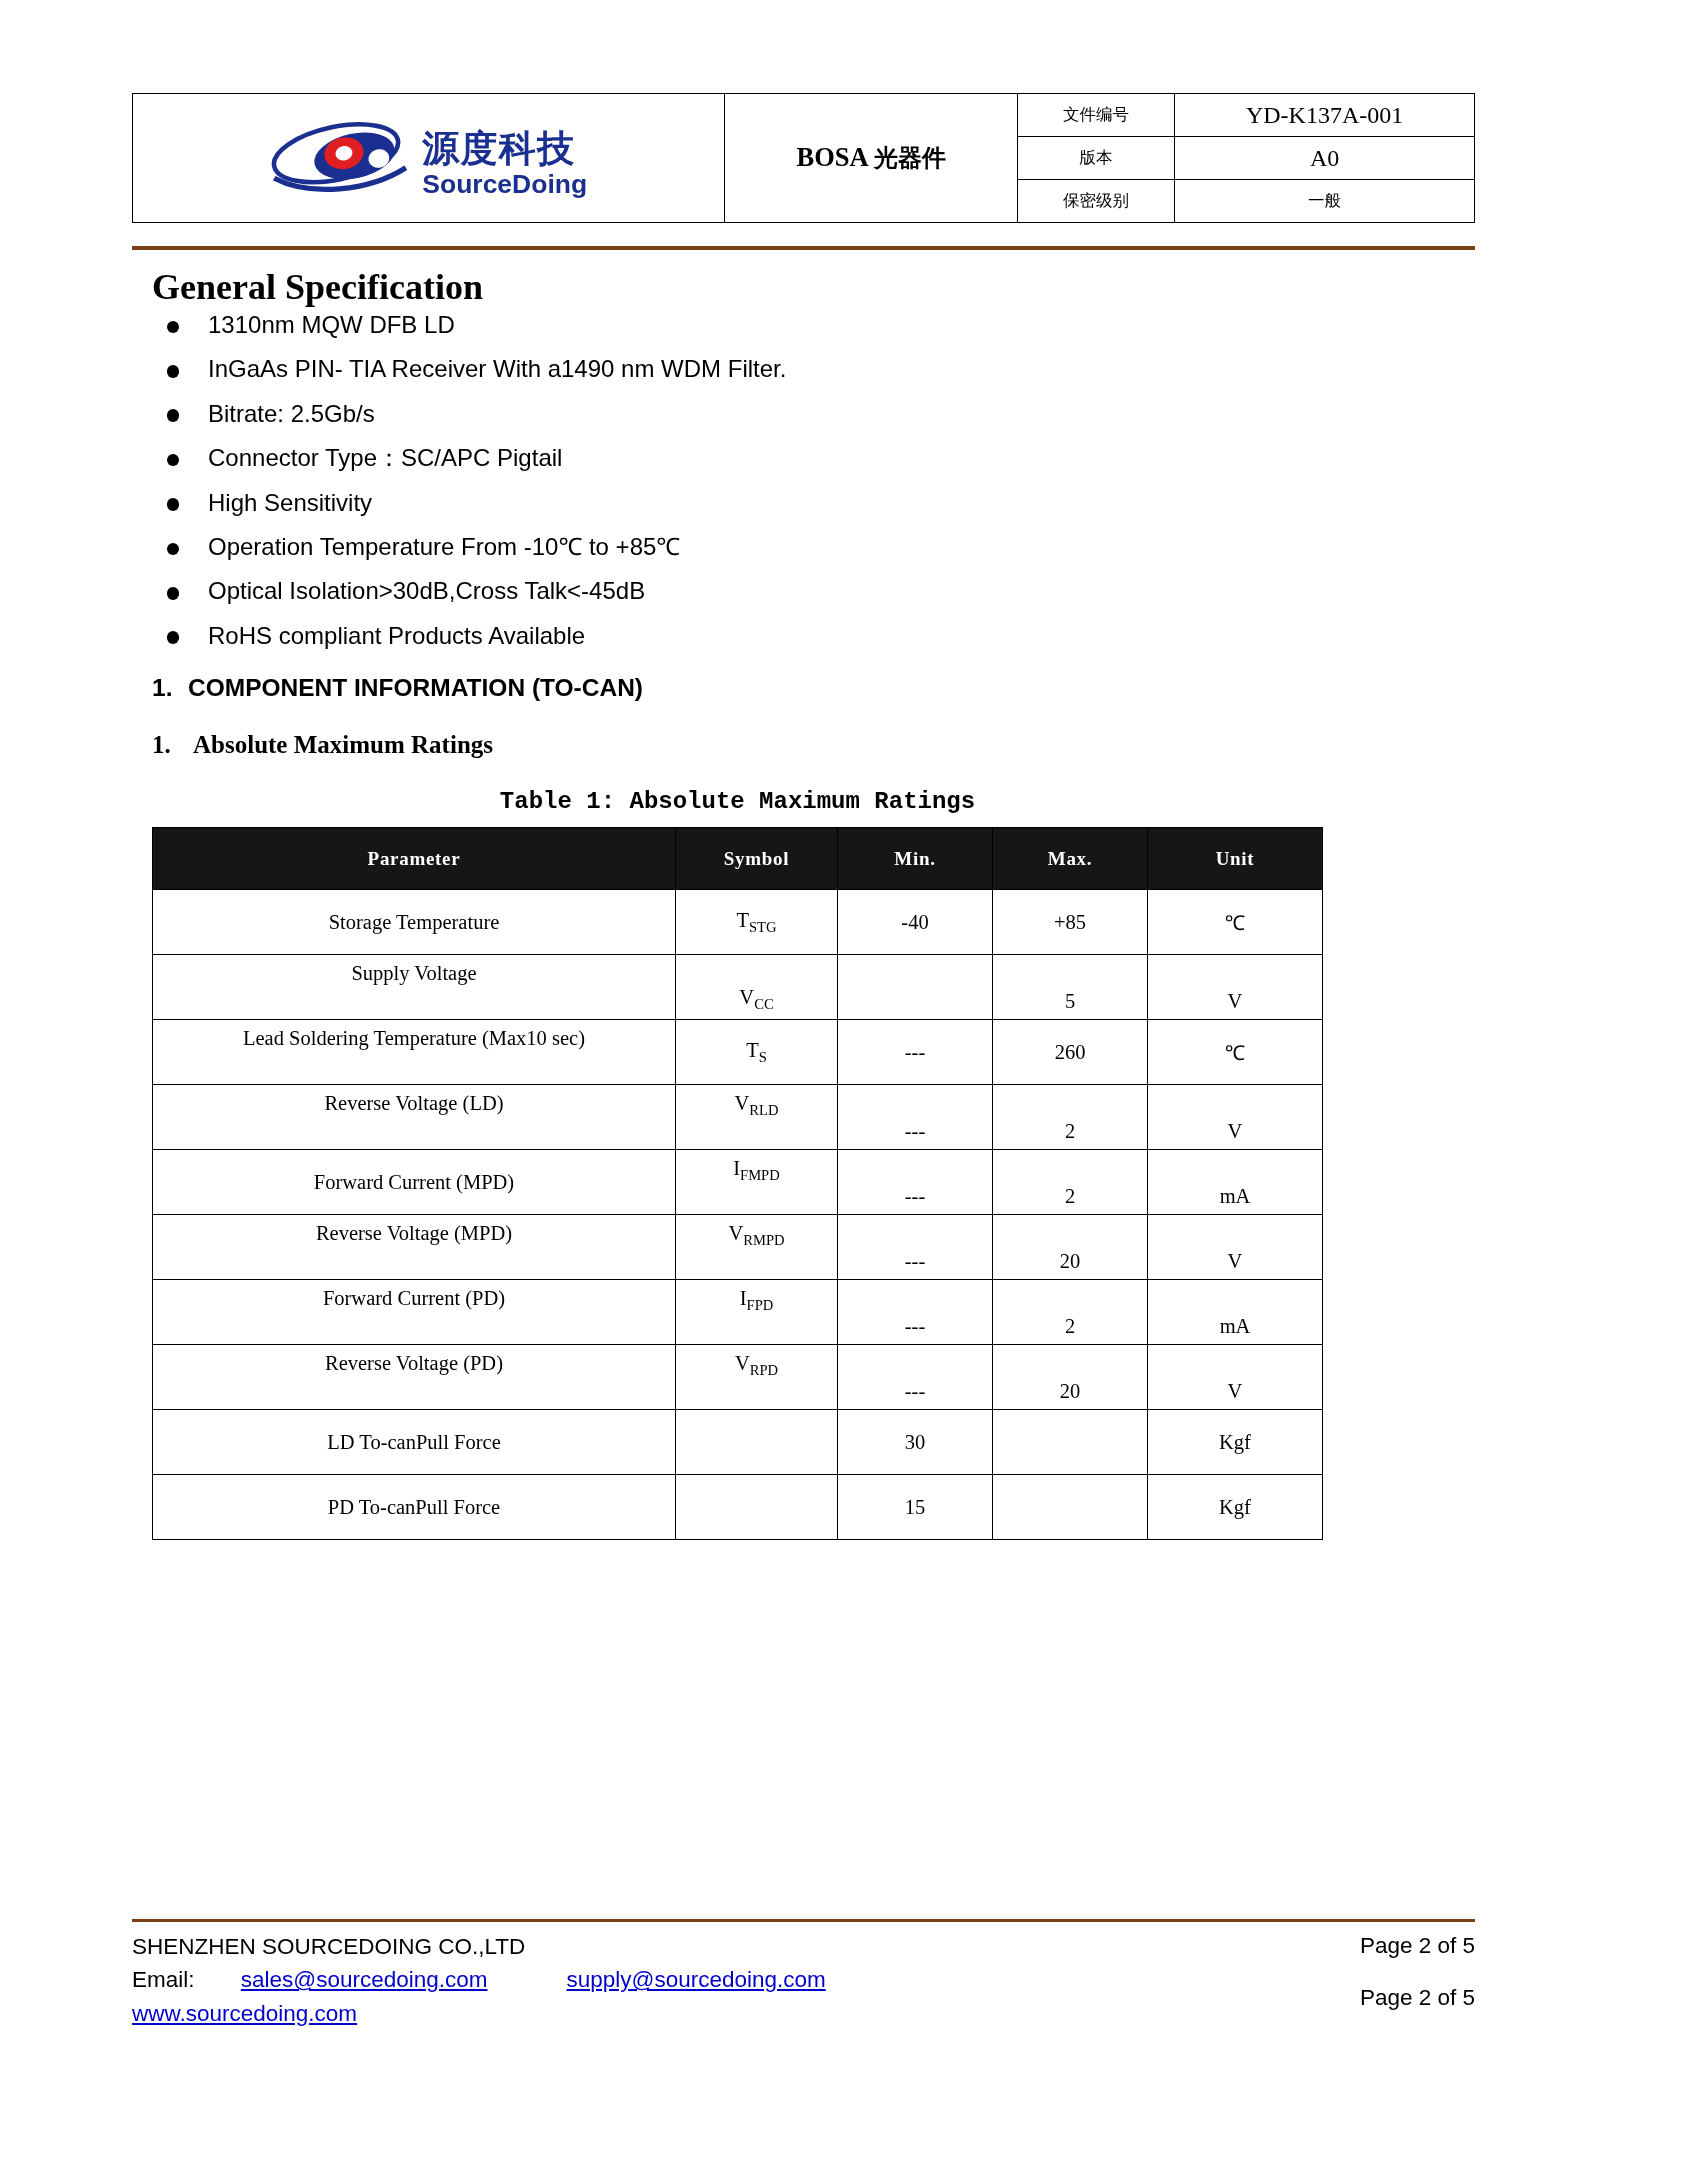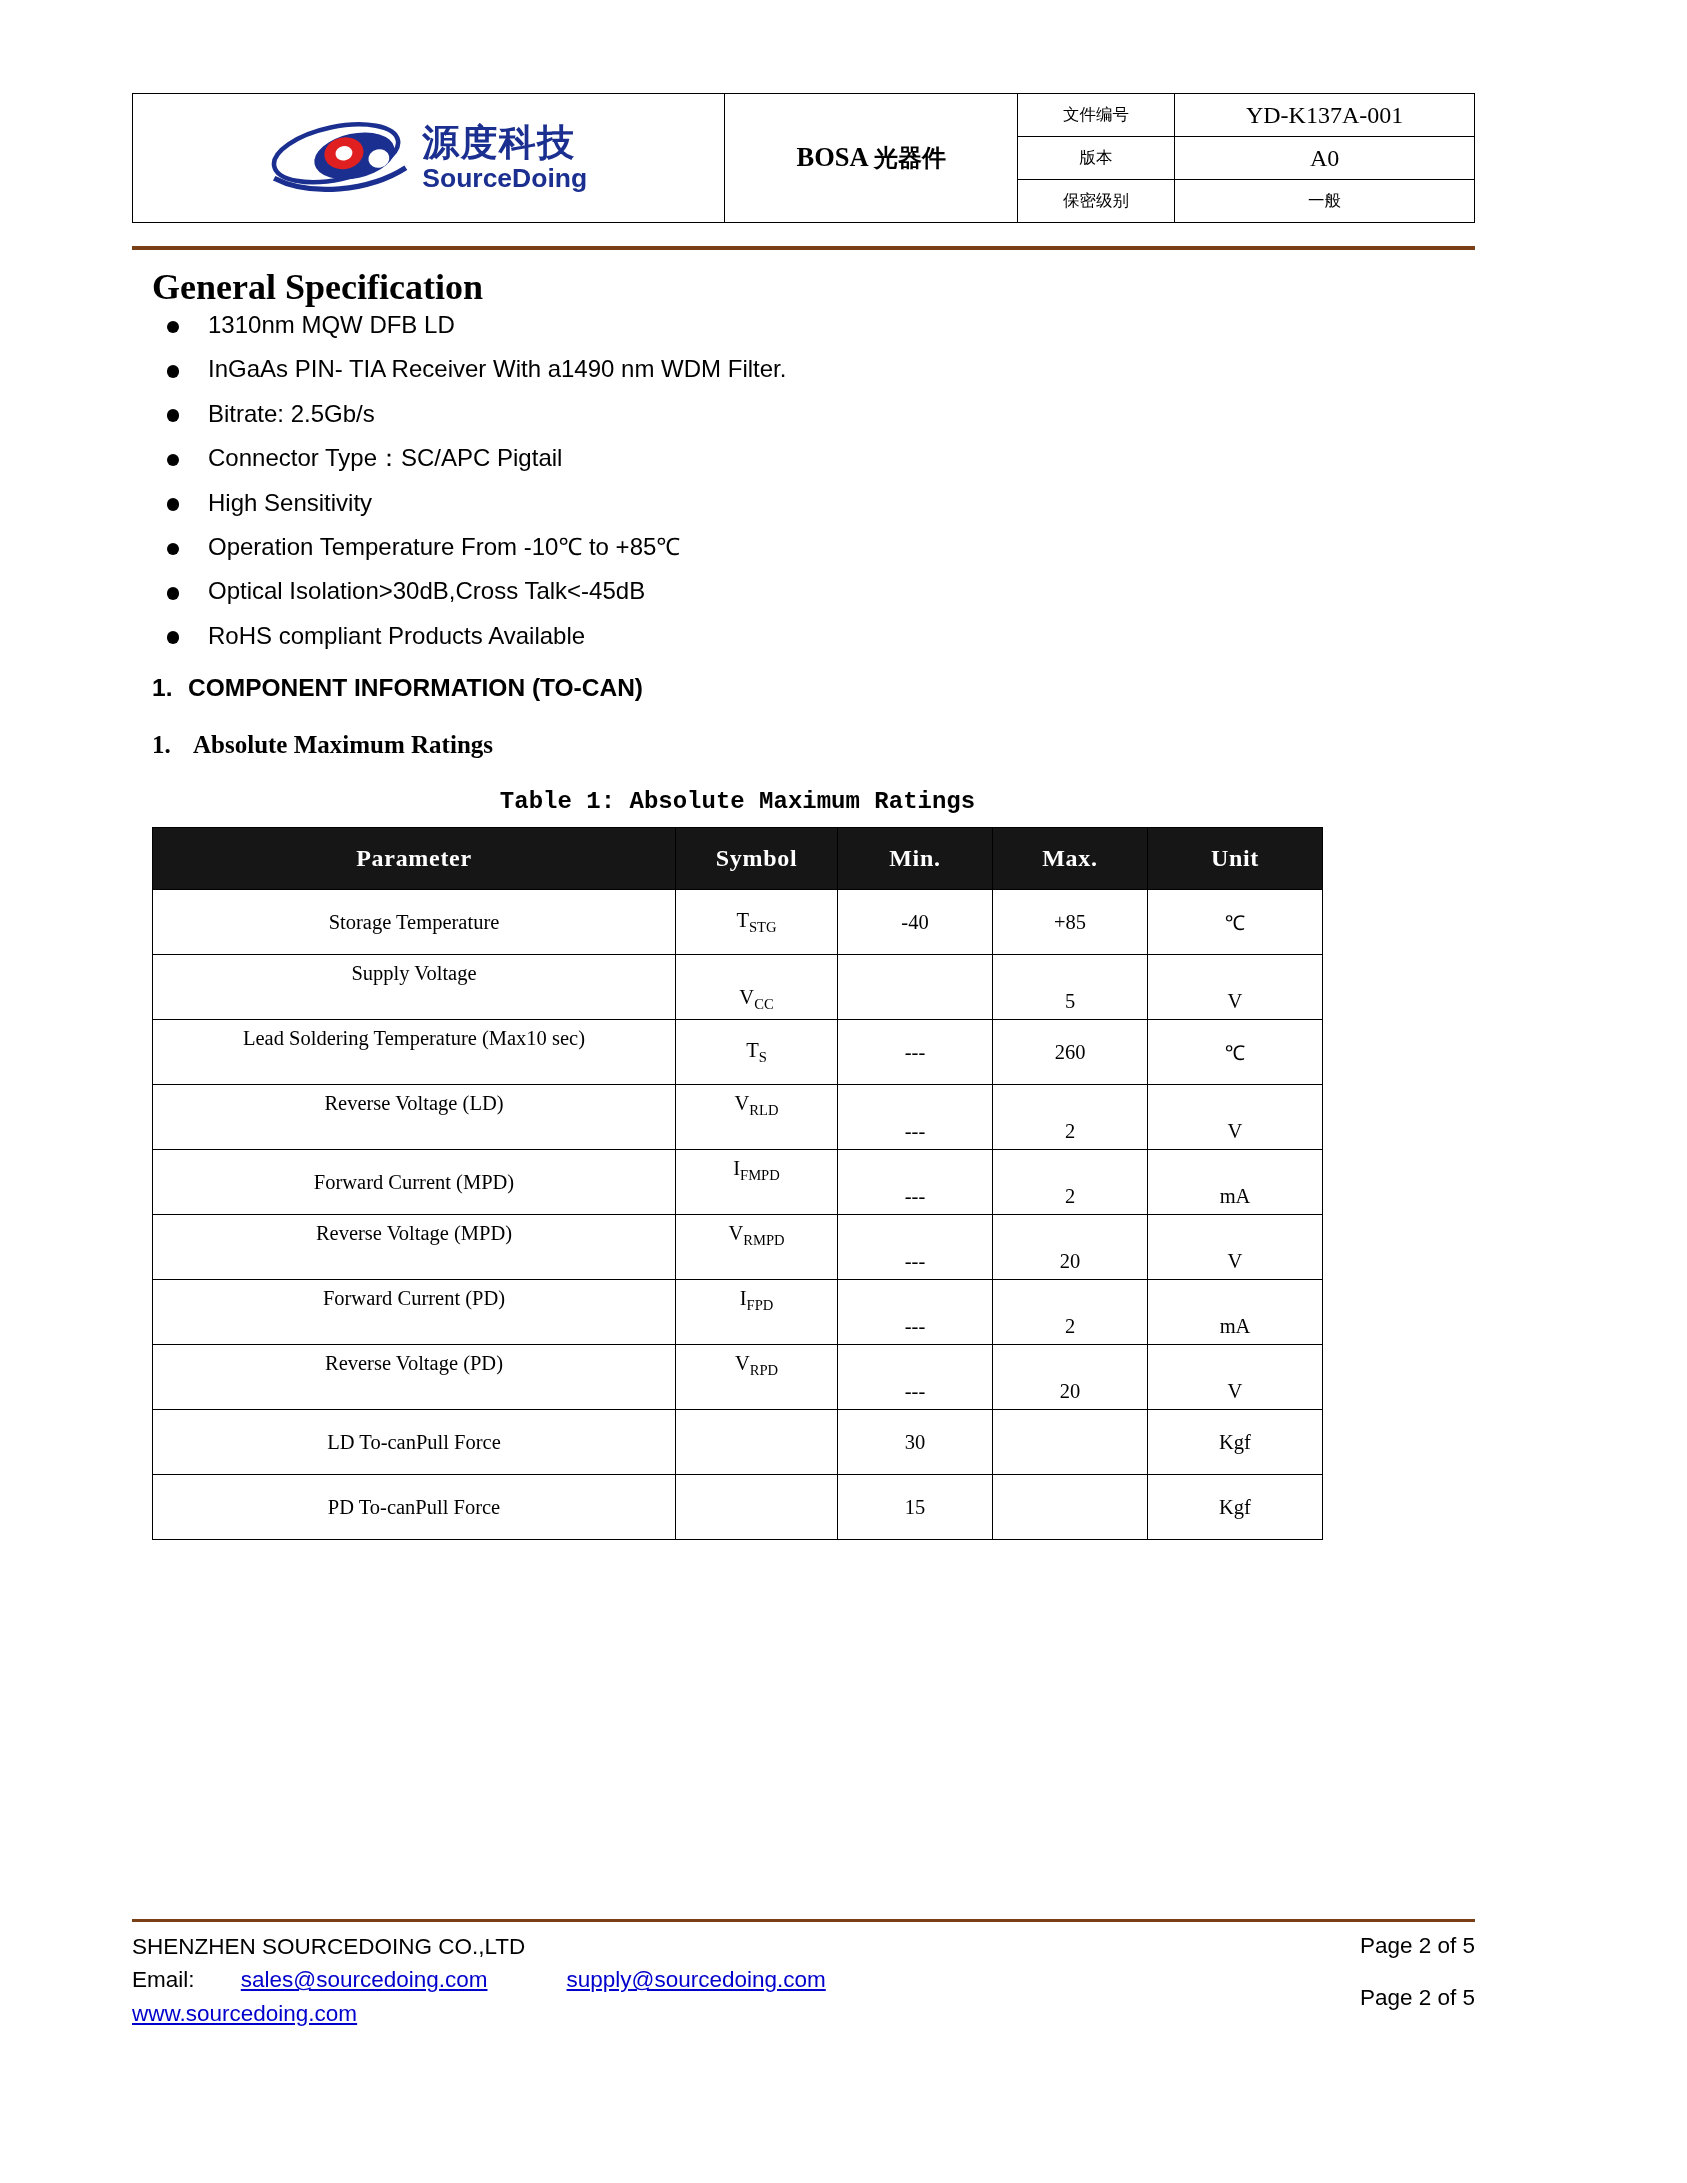--- a/index.html
+++ b/index.html
@@ -59,21 +59,21 @@
     text-align: center;
     font-size: 24px;
     font-family: "Liberation Serif", serif;
     height: 42px;
   }
   .hdr-val.cn { font-family: "DejaVu Sans", sans-serif; font-size: 16.5px; }
 
   
   .logo-wrap {
     display: flex;
-    align-items: center;
+    align-items: flex-end;
     justify-content: center;
     gap: 10px;
   }
   .logo-mark {
     position: relative;
     width: 142px;
     height: 79px;
   }
   .logo-text {
     display: flex;
@@ -176,21 +176,21 @@
   .amr td, .amr th {
     border: 1.3px solid #000;
     font-family: "Liberation Serif", serif;
     font-size: 20.5px;
     padding: 6.6px 8px;
   }
   .amr thead th {
     background: #161616;
     color: #ffffff;
     font-weight: bold;
-    font-size: 24px;
+    font-size: 19px;
     text-align: center;
     height: 48px;
     letter-spacing: 0.7px;
   }
   .amr td.param { text-align: center; }
   .amr td.c { text-align: center; }
   .amr tbody tr { height: 65px; }
   .amr .sub { font-size: 14.6px; vertical-align: sub; }
   .sans { font-family: "Liberation Sans", sans-serif; font-size: 22px;}
   .deg { font-family: "DejaVu Sans", sans-serif; }

